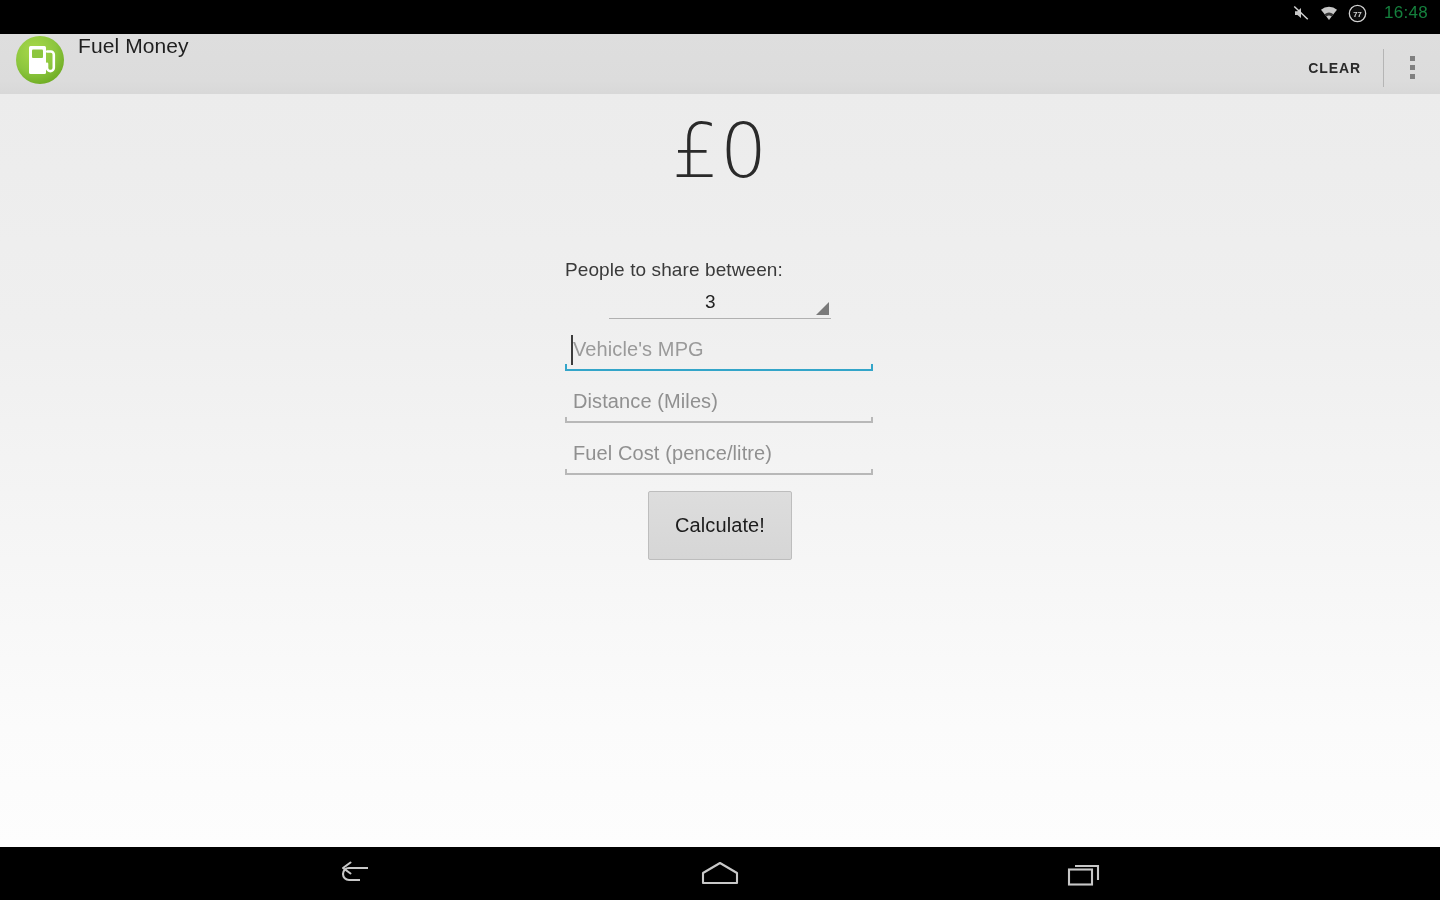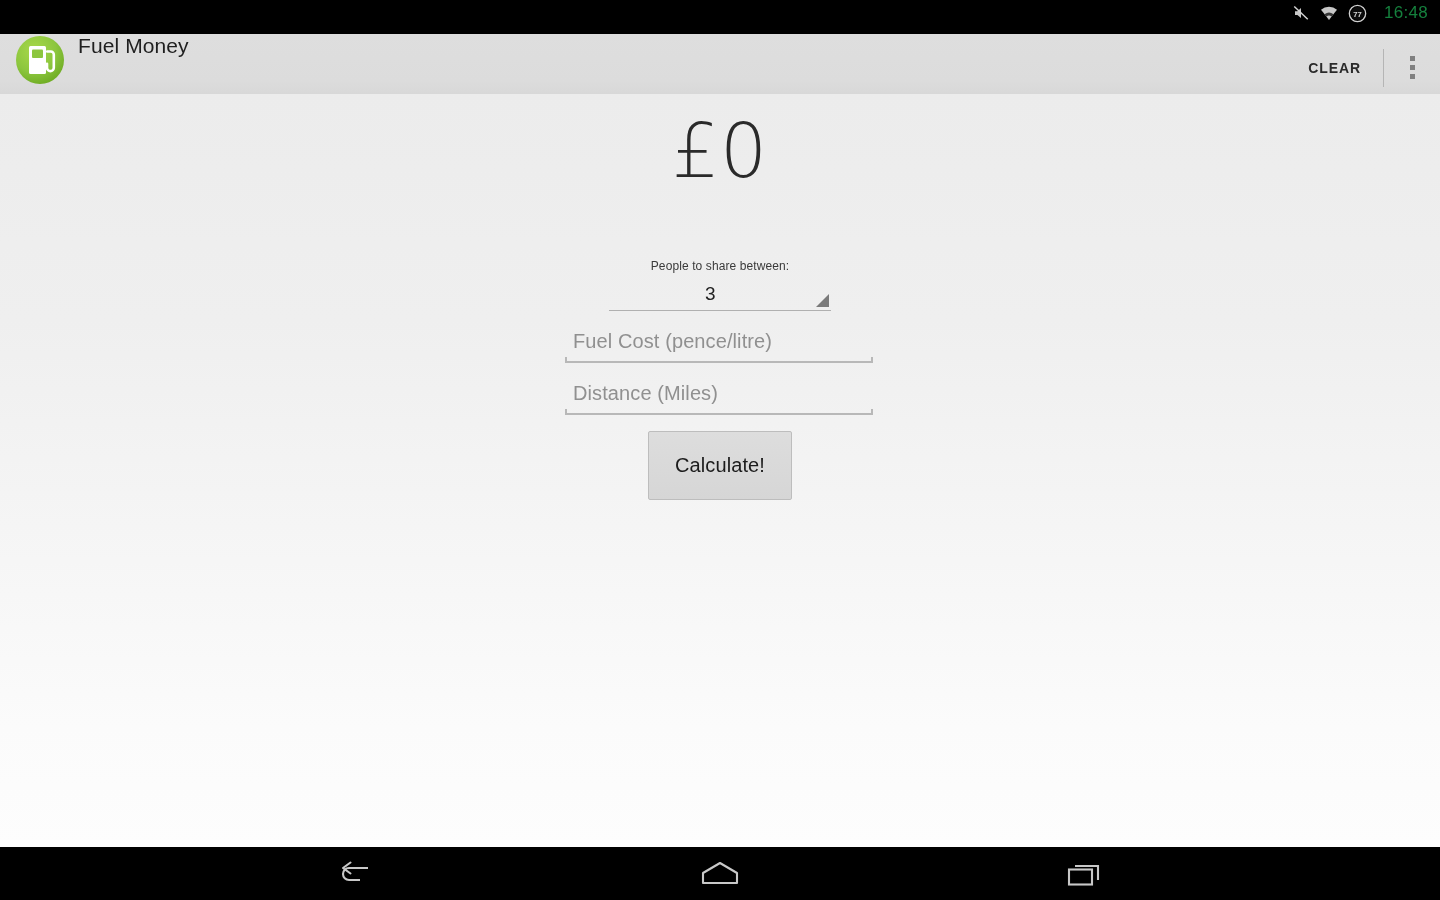--- a/index.html
+++ b/index.html
@@ -75,22 +75,22 @@
     color:#2a2a2a;
     letter-spacing:1px;
     font-family:"DejaVu Sans", sans-serif;
   }
   .form {
     width:310px;
     margin:0 auto;
     margin-top:65px;
   }
   .share-label {
-    text-align:center;
-    font-size:12px;
+    text-align:left;
+    font-size:19px;
     color:#3a3a3a;
     letter-spacing:0.1px;
   }
   
   .spinner {
     position:relative;
     width:222px;
     margin:8px auto 0 auto;
     height:30px;
     border-bottom:1px solid #b0b0b0;
@@ -235,28 +235,33 @@
 
     <div class="form">
 
       <div class="share-label">People to share between:</div>
 
       <div class="spinner">
         <span class="spinner-value">3</span>
         <span class="spinner-arrow"></span>
       </div>
 
+      <div class="field focused">
+        <span class="caret"></span>
+        <span class="field-text">Vehicle's MPG</span>
+        <span class="field-underline"></span>
+      </div>
+
+      <div class="field">
+        <span class="field-text">Distance (Miles)</span>
+        <span class="field-underline"></span>
+      </div>
 
       <div class="field">
         <span class="field-text">Fuel Cost (pence/litre)</span>
-        <span class="field-underline"></span>
-      </div>
-
-      <div class="field">
-        <span class="field-text">Distance (Miles)</span>
         <span class="field-underline"></span>
       </div>
 
       <div class="calc-wrap">
         <div class="calc-btn">Calculate!</div>
       </div>
 
     </div>
   </div>
 

